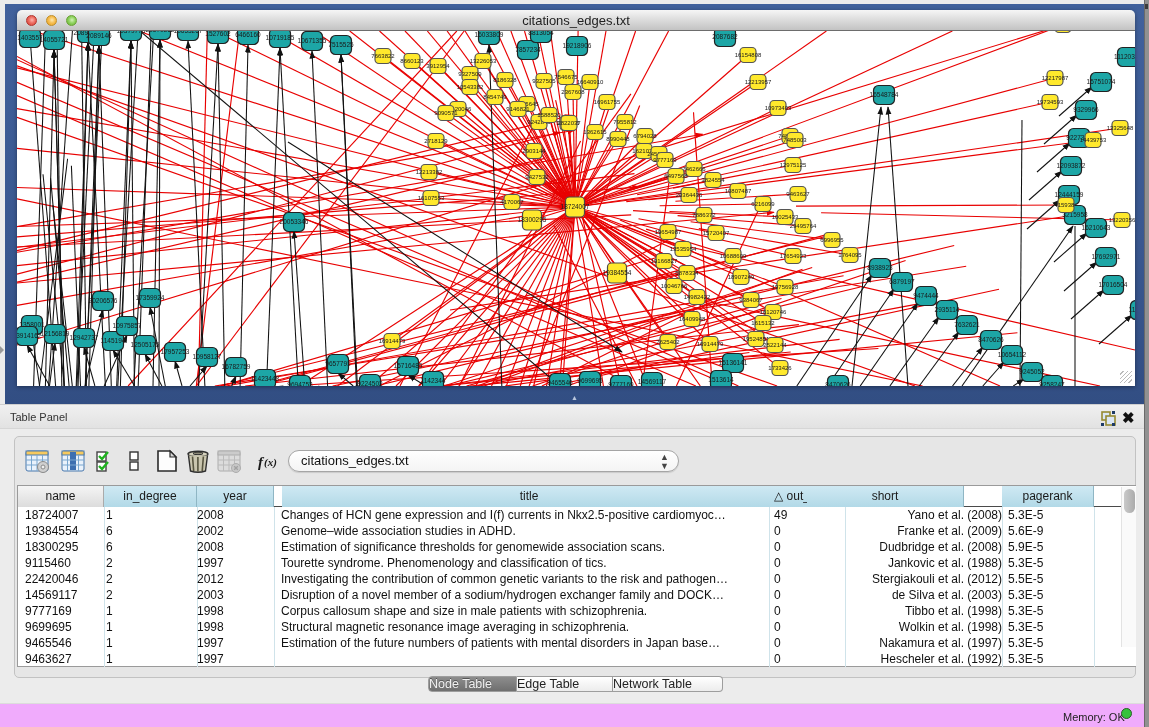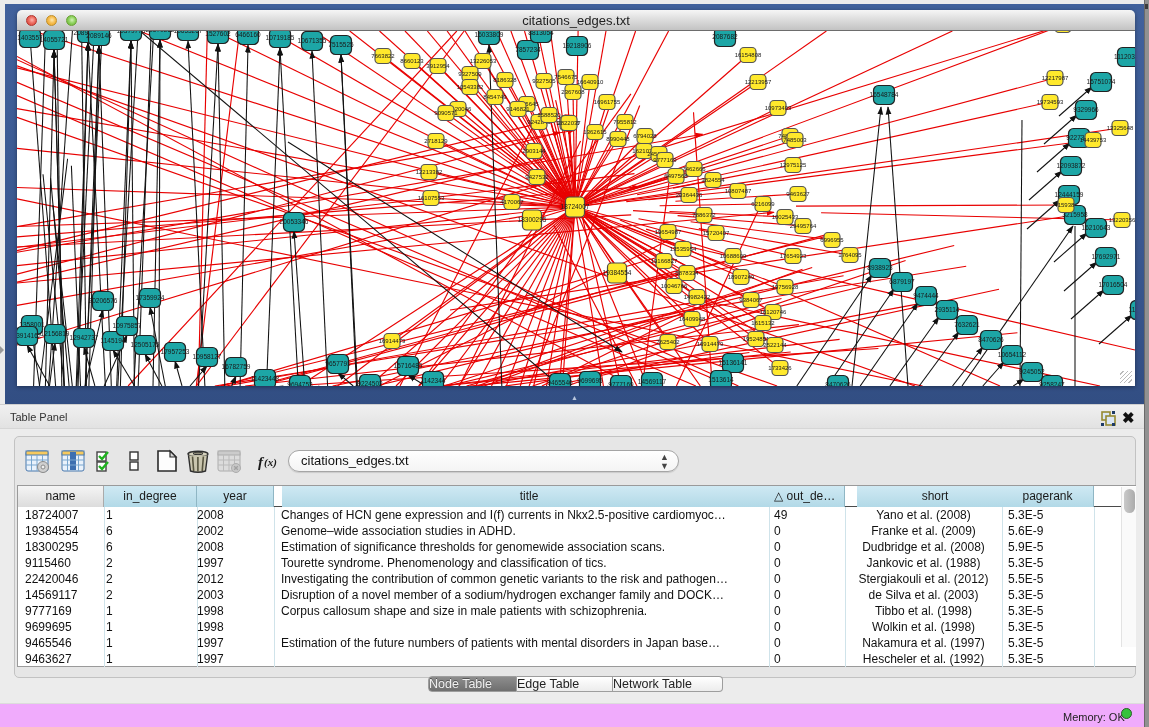--- a/index.html
+++ b/index.html
@@ -19,21 +19,21 @@
 .combo .arr{position:absolute;right:9px;top:2px;font-size:9px;color:#444;line-height:9px}
 .tablewrap{position:absolute;left:2px;top:48px;width:1119px;height:182px;background:#fff;border:1px solid #9a9a9a;border-right:none}
 .thead{position:absolute;left:0;top:0;width:1118px;height:21px;border-bottom:1px solid #4a4a4a;font-size:12px;color:#1a1a1a}
 .th{position:absolute;top:0;height:21px;background:linear-gradient(#cfe9f3,#b2d9e7);border-right:1px solid #8fb6c4;text-align:center;line-height:21px}
 .th.gray{background:linear-gradient(#f5f5f5,#dcdcdc);border-right:1px solid #aaa}
 .tbody{position:absolute;left:0;top:21px;width:1118px;height:160px;font-size:12px;color:#111;overflow:hidden}
 .colline{position:absolute;top:0;height:160px;width:1px;background:#cfe3ea}
 .tr{position:relative;height:16px;line-height:16px;white-space:nowrap}
 .tr div{position:absolute;top:0}
 .c1{left:7px}.c2{left:88px}.c3{left:179px}.c4{left:263px}.c5{left:756px}
-.c6{left:827px;width:157px;text-align:center}.c7{left:990px}
+.c6{left:827px;width:157px;text-align:right}.c7{left:990px}
 .vsb{position:absolute;left:1103px;top:1px;width:15px;height:160px;background:#fafafa;border-left:1px solid #e3e3e3}
 .vsb .thumb{position:absolute;left:2px;top:2px;width:11px;height:24px;background:linear-gradient(90deg,#c9c9c9,#ababab);border-radius:6px}
 .tabs{position:absolute;left:428px;top:676px;height:16px;font-size:12.5px;line-height:15px}
 .tab{float:left;height:16px;text-align:left;background:linear-gradient(#fff,#ececec);border:1px solid #9d9d9d;border-left:none;color:#222}
 .tab.first{border-left:1px solid #9d9d9d;border-radius:4px 0 0 4px}
 .tab.last{border-radius:0 4px 4px 0}
 .tab.sel{background:linear-gradient(#8d8d8d,#6f6f6f);color:#f0f0f0;text-shadow:0 -1px 0 #555}
 .membar{position:absolute;left:0;top:703px;width:1149px;height:24px;background:#f0abfc;border-top:1px solid #dcdcdc}
 .membar .t{position:absolute;left:1063px;top:7px;font-size:11px;color:#222}
 .memdot{position:absolute;left:1121px;top:708px;width:11px;height:11px;border-radius:50%;background:#35c33b;border:1.5px solid #2a5d2a}
@@ -990,21 +990,21 @@
     </svg>
     <div class="combo">citations_edges.txt<span class="arr">▲<br>▼</span></div>
   </div>
   <div class="tablewrap">
     <div class="thead">
       <div class="th gray" style="left:0;width:86px">name</div>
       <div class="th" style="left:86px;width:93px">in_degree</div>
       <div class="th" style="left:179px;width:77px">year</div>
       <div class="th" style="left:264px;width:495px">title</div>
       <div class="th" style="left:751px;width:76px;text-align:left;padding-left:5px">△ out_de…</div>
-      <div class="th" style="left:839px;width:157px">short</div>
+      <div class="th" style="left:789px;width:157px">short</div>
       <div class="th" style="left:984px;width:92px">pagerank</div>
     </div>
     <div class="tbody">
       <div class="colline" style="left:86px"></div>
       <div class="colline" style="left:179px"></div>
       <div class="colline" style="left:256px"></div>
       <div class="colline" style="left:751px"></div>
       <div class="colline" style="left:827px"></div>
       <div class="colline" style="left:984px"></div>
       <div class="colline" style="left:1076px"></div>
@@ -1068,20 +1068,21 @@
           <div class="c3">1998</div>
           <div class="c4">Corpus callosum shape and size in male patients with schizophrenia.</div>
           <div class="c5">0</div>
           <div class="c6">Tibbo et al. (1998)</div>
           <div class="c7">5.3E-5</div>
         </div>
 <div class="tr">
           <div class="c1">9699695</div>
           <div class="c2">1</div>
           <div class="c3">1998</div>
+          <div class="c4">Structural magnetic resonance image averaging in schizophrenia.</div>
           <div class="c5">0</div>
           <div class="c6">Wolkin et al. (1998)</div>
           <div class="c7">5.3E-5</div>
         </div>
 <div class="tr">
           <div class="c1">9465546</div>
           <div class="c2">1</div>
           <div class="c3">1997</div>
           <div class="c4">Estimation of the future numbers of patients with mental disorders in Japan base…</div>
           <div class="c5">0</div>

